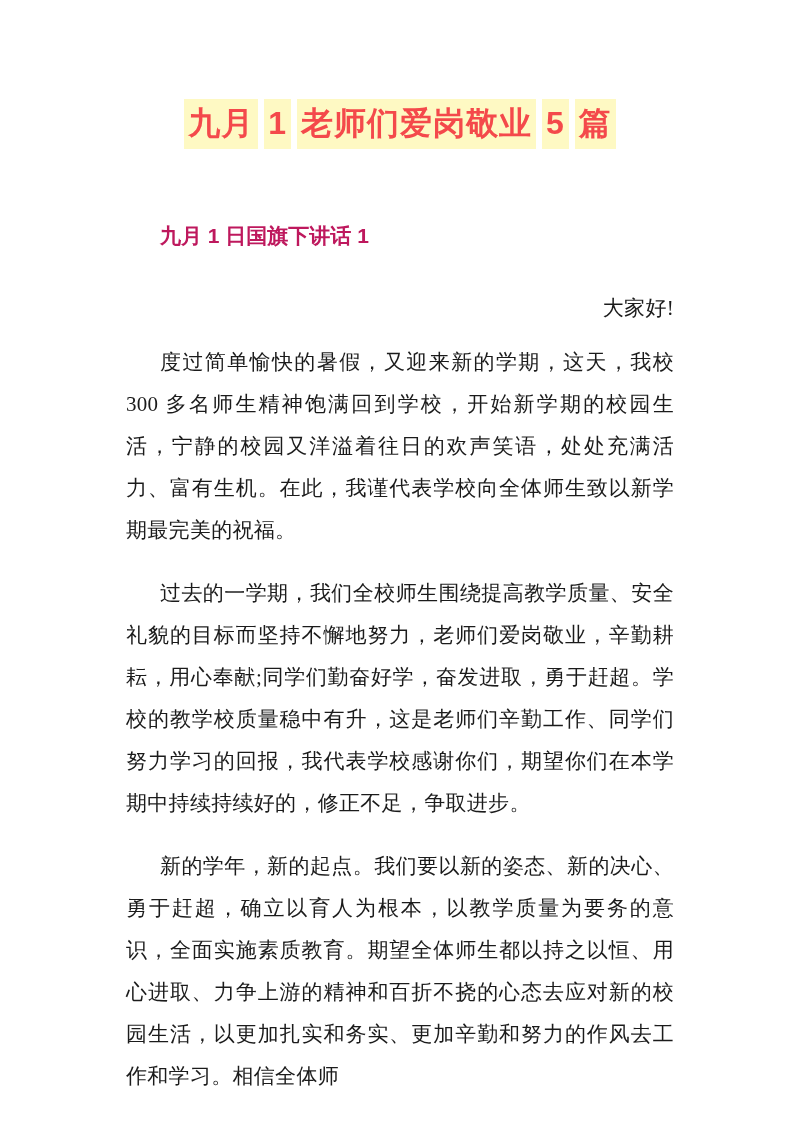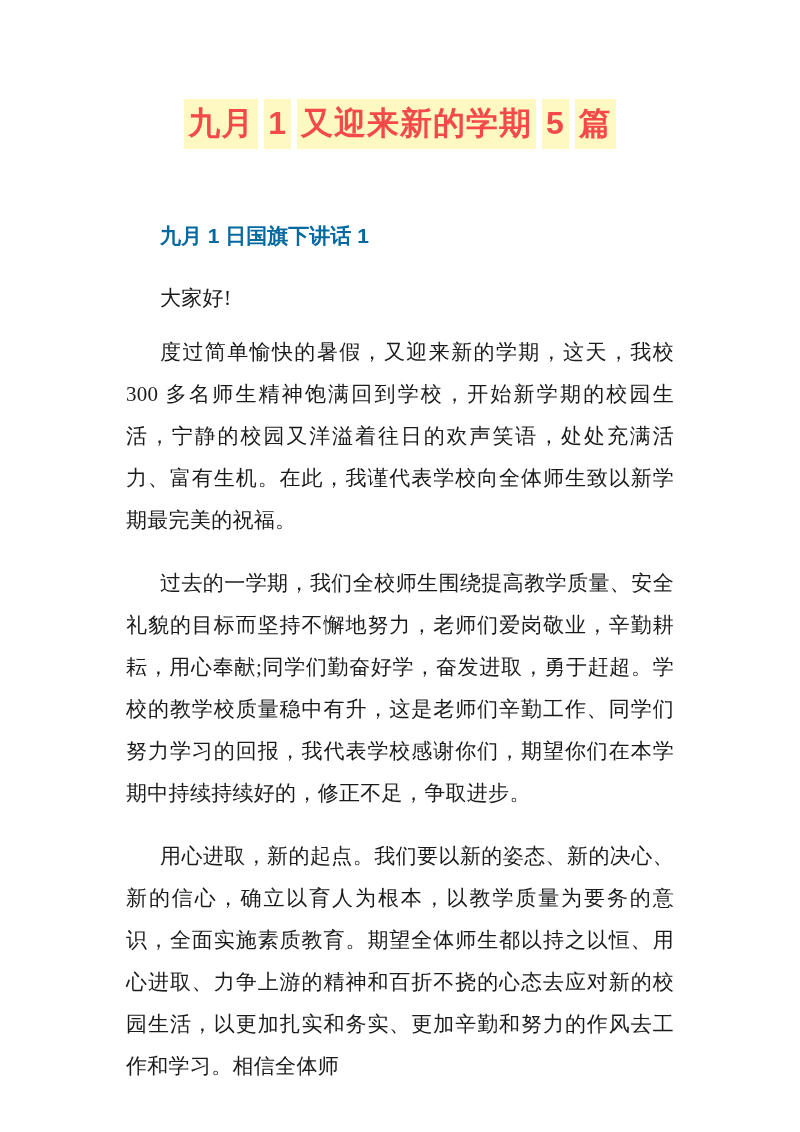--- a/index.html
+++ b/index.html
@@ -35,54 +35,54 @@
     padding: 6px 4px 8px 4px;
     margin: 0 3px;
   }
   .content {
     margin: 0 126px 0 126px;
     font-family: "Liberation Serif", serif;
     font-size: 21px;
     color: #1b1b1b;
   }
   .subtitle {
-    margin: 74px 0 27px 0;
+    margin: 74px 0 37px 0;
     font-family: "Liberation Sans", sans-serif;
     font-weight: bold;
     font-size: 21px;
     line-height: 28px;
-    color: #0369a1;
+    color: #be185d;
     text-indent: 34px;
   }
   .para {
     margin: 0 0 21px 0;
     line-height: 42px;
     text-align: justify;
     text-indent: 34px;
     letter-spacing: 0.3px;
   }
   .para.greeting {
-    text-align: left;
+    text-align: right;
     margin-bottom: 12px;
   }
 </style>
 </head>
 <body>
 
 <div class="page">
 
-  <h1 class="doc-title"><span class="hl">九月</span><span class="hl">1</span><span class="hl">又迎来新的学期</span><span class="hl">5</span><span class="hl">篇</span></h1>
+  <h1 class="doc-title"><span class="hl">九月</span><span class="hl">1</span><span class="hl">老师们爱岗敬业</span><span class="hl">5</span><span class="hl">篇</span></h1>
 
   <div class="content">
 
     <h2 class="subtitle">九月 1 日国旗下讲话 1</h2>
 
     <p class="para greeting">大家好!</p>
 
     <p class="para">度过简单愉快的暑假，又迎来新的学期，这天，我校 300 多名师生精神饱满回到学校，开始新学期的校园生活，宁静的校园又洋溢着往日的欢声笑语，处处充满活力、富有生机。在此，我谨代表学校向全体师生致以新学期最完美的祝福。</p>
 
     <p class="para">过去的一学期，我们全校师生围绕提高教学质量、安全礼貌的目标而坚持不懈地努力，老师们爱岗敬业，辛勤耕耘，用心奉献;同学们勤奋好学，奋发进取，勇于赶超。学校的教学校质量稳中有升，这是老师们辛勤工作、同学们努力学习的回报，我代表学校感谢你们，期望你们在本学期中持续持续好的，修正不足，争取进步。</p>
 
-    <p class="para">用心进取，新的起点。我们要以新的姿态、新的决心、新的信心，确立以育人为根本，以教学质量为要务的意识，全面实施素质教育。期望全体师生都以持之以恒、用心进取、力争上游的精神和百折不挠的心态去应对新的校园生活，以更加扎实和务实、更加辛勤和努力的作风去工作和学习。相信全体师</p>
+    <p class="para">新的学年，新的起点。我们要以新的姿态、新的决心、勇于赶超，确立以育人为根本，以教学质量为要务的意识，全面实施素质教育。期望全体师生都以持之以恒、用心进取、力争上游的精神和百折不挠的心态去应对新的校园生活，以更加扎实和务实、更加辛勤和努力的作风去工作和学习。相信全体师</p>
 
   </div>
 
 </div>
 
 </body></html>

